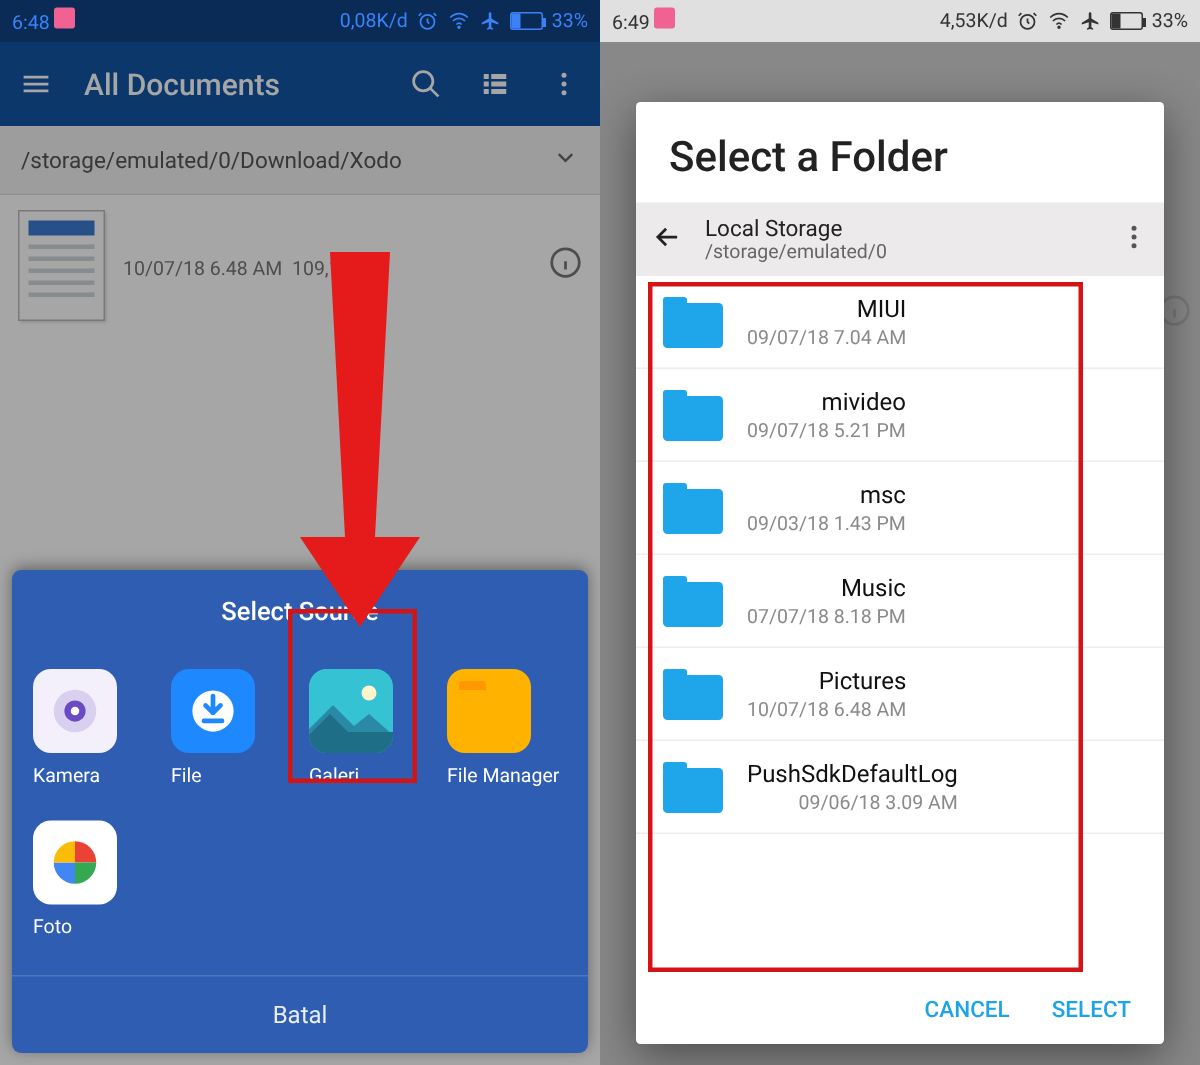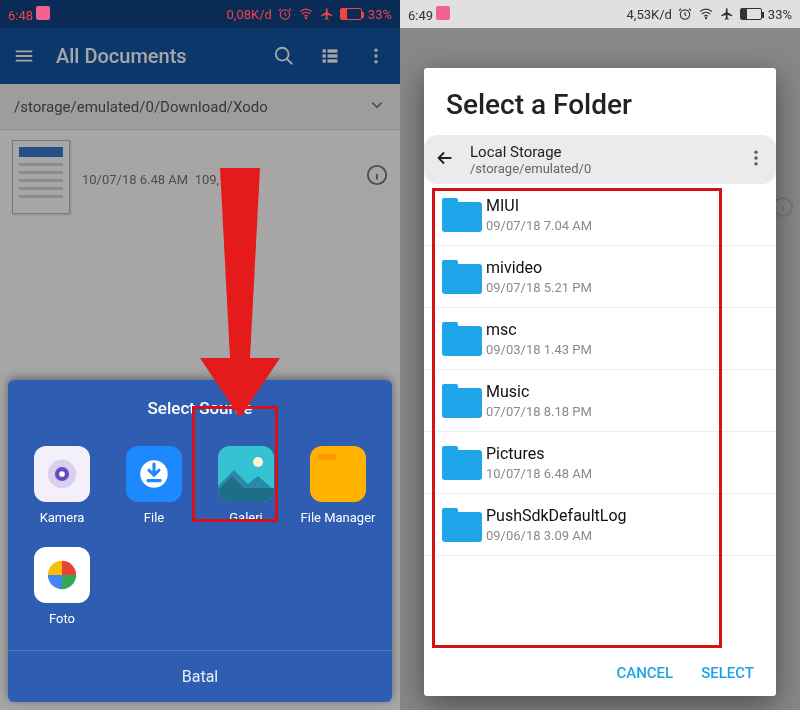--- a/index.html
+++ b/index.html
@@ -1,18 +1,18 @@
 <!DOCTYPE html>
 <html><head>
 <meta charset="utf-8">
 <style>
   * { box-sizing: border-box; margin: 0; padding: 0; font-family: Roboto, Arial, sans-serif; }
   body { width: 800px; height: 710px; background: #d5d5d5; display: flex; overflow: hidden; }
   .phone { width: 400px; height: 710px; position: relative; overflow: hidden; }
-  .status-bar { height: 28px; background: #0b2b57; color: #ef4444; display: flex; align-items: center; justify-content: space-between; padding: 0 8px; font-size: 13px; }
+  .status-bar { height: 28px; background: #0b2b57; color: #3b82f6; display: flex; align-items: center; justify-content: space-between; padding: 0 8px; font-size: 13px; }
   .status-bar.light { background: #e0e0e0; color: #333; }
   .sb-right { display: flex; align-items: center; gap: 6px; justify-content: space-between; }
   .sb-ico { display:inline-flex; }
   .pink-sq { width:14px; height:14px; background:#f06292; border-radius:2px; display:inline-block; }
   .batt { width:22px; height:12px; border:1px solid currentColor; border-radius:2px; position:relative; display:inline-block; }
   .batt::after { content:''; position:absolute; right:-3px; top:3px; width:2px; height:6px; background:currentColor; }
   .batt i { display:block; height:100%; width:33%; background:currentColor; }
 
   
   .left .app-body { background:#fff; height: calc(100% - 28px); position:relative; }
@@ -29,46 +29,46 @@
   .file-info { flex:1; }
   .file-name { font-size:16px; color:#222; display:flex; align-items:center; gap:4px;}
   .star { color:#ffb300; font-size:16px; }
   .file-meta { font-size:13px; color:#777; margin-top:4px; }
   .info-ico { color:#777; }
 
   .overlay-dim { position:absolute; inset:0; background:rgba(0,0,0,.35); }
   .source-sheet { position:absolute; left:8px; right:8px; bottom:8px; background:#2f5db1; border-radius:6px; color:#fff; padding:18px 12px 0; text-align:center; box-shadow:0 -2px 10px rgba(0,0,0,.4); }
   .source-title { font-size:17px; font-weight:500; margin-bottom:22px; }
   .src-grid { display:grid; grid-template-columns: repeat(4,1fr); gap:10px 8px; }
-  .src-item { display:flex; flex-direction:column; align-items:center; gap:8px; font-size:13px; padding:6px 2px; }
+  .src-item { display:flex; flex-direction:column; align-items:flex-start; gap:8px; font-size:13px; padding:6px 2px; }
   .src-ico { width:56px; height:56px; border-radius:12px; display:flex; align-items:center; justify-content:center; font-size:28px; }
   .src-kamera { background:#f3f0fb; }
   .src-file { background:#1e88ff; color:#fff; }
   .src-galeri { background:linear-gradient(135deg,#3cc9d6,#2aa8c9); position:relative; overflow:hidden; }
   .src-fm { background:#ffb300; position:relative; }
   .src-fm::before{content:''; position:absolute; top:8px; left:8px; width:18px; height:6px; background:#ff9800; border-radius:2px 2px 0 0;}
   .src-foto { background:#fff; }
   .pin { position:relative; }
   .pin svg{display:block;}
   .batal { margin:18px -12px 0; height:52px; border-top:1px solid rgba(255,255,255,.15); display:flex; align-items:center; justify-content:center; font-size:16px; color:#e9eef9; }
 
   .hl-box { position:absolute; border:3px solid #d41414; }
   .arrow { position:absolute; pointer-events:none; }
 
   
   .right .app-body { background:#ccc; height:calc(100% - 28px); position:relative; }
   .right .overlay-dim { background:rgba(80,80,80,.55); }
   .dialog { position:absolute; left:24px; right:24px; top:40px; bottom:14px; background:#fff; border-radius:3px; box-shadow:0 8px 30px rgba(0,0,0,.45); display:flex; flex-direction:column; overflow:hidden; }
   .dlg-title { font-size:28px; font-weight:500; color:#222; padding:20px 22px 14px; }
-  .dlg-path { background:#eceaea; display:flex; align-items:center; padding:8px 10px; gap:14px;border-radius:14px; }
+  .dlg-path { background:#eceaea; display:flex; align-items:center; padding:8px 10px; gap:14px; }
   .dlg-path .col { flex:1; }
   .dlg-path .t1 { font-size:15px; color:#222; }
   .dlg-path .t2 { font-size:13px; color:#666; }
   .folder-list { flex:1; overflow:hidden; position:relative; }
-  .folder-row { display:flex; align-items:center; gap:4px; padding:12px 18px; border-bottom:1px solid #eee; }
+  .folder-row { display:flex; align-items:center; gap:16px; padding:12px 18px; border-bottom:1px solid #eee;text-align:right; }
   .folder-ico { width:40px; height:34px; position:relative; }
   .folder-ico::before { content:''; position:absolute; top:0; left:0; width:16px; height:6px; background:#1fa5ea; border-radius:2px 2px 0 0; }
   .folder-ico::after { content:''; position:absolute; top:4px; left:0; right:0; bottom:0; background:#1fa5ea; border-radius:3px; }
   .folder-col .nm { font-size:16px; color:#111; }
   .folder-col .dt { font-size:13px; color:#8a8a8a; margin-top:3px; }
   .dlg-actions { display:flex; justify-content:flex-end; gap:28px; padding:14px 22px; font-size:15px; font-weight:500; color:#1da4e6; }
   .right-info-ico { position:absolute; right:6px; top:168px; color:#777; }
 </style>
 </head>
 <body>

